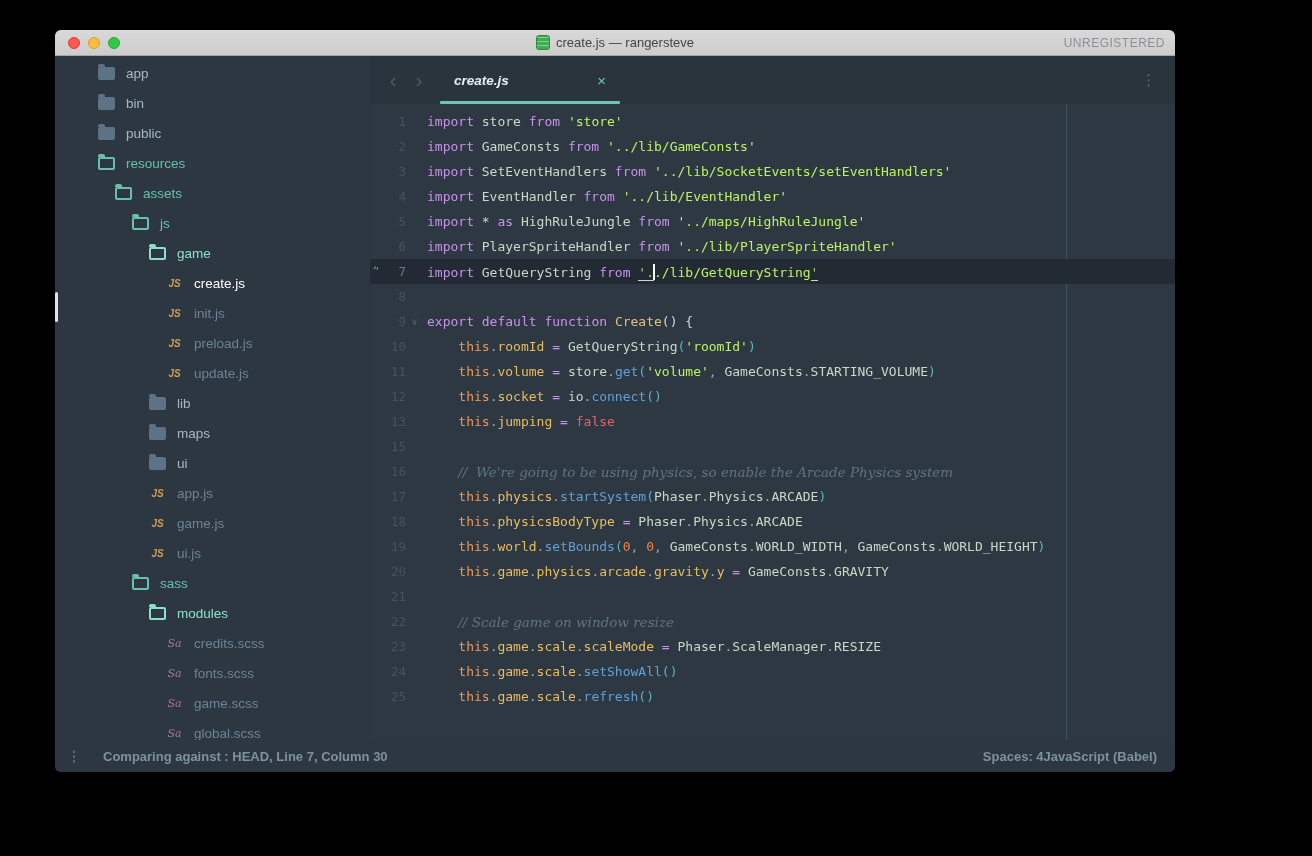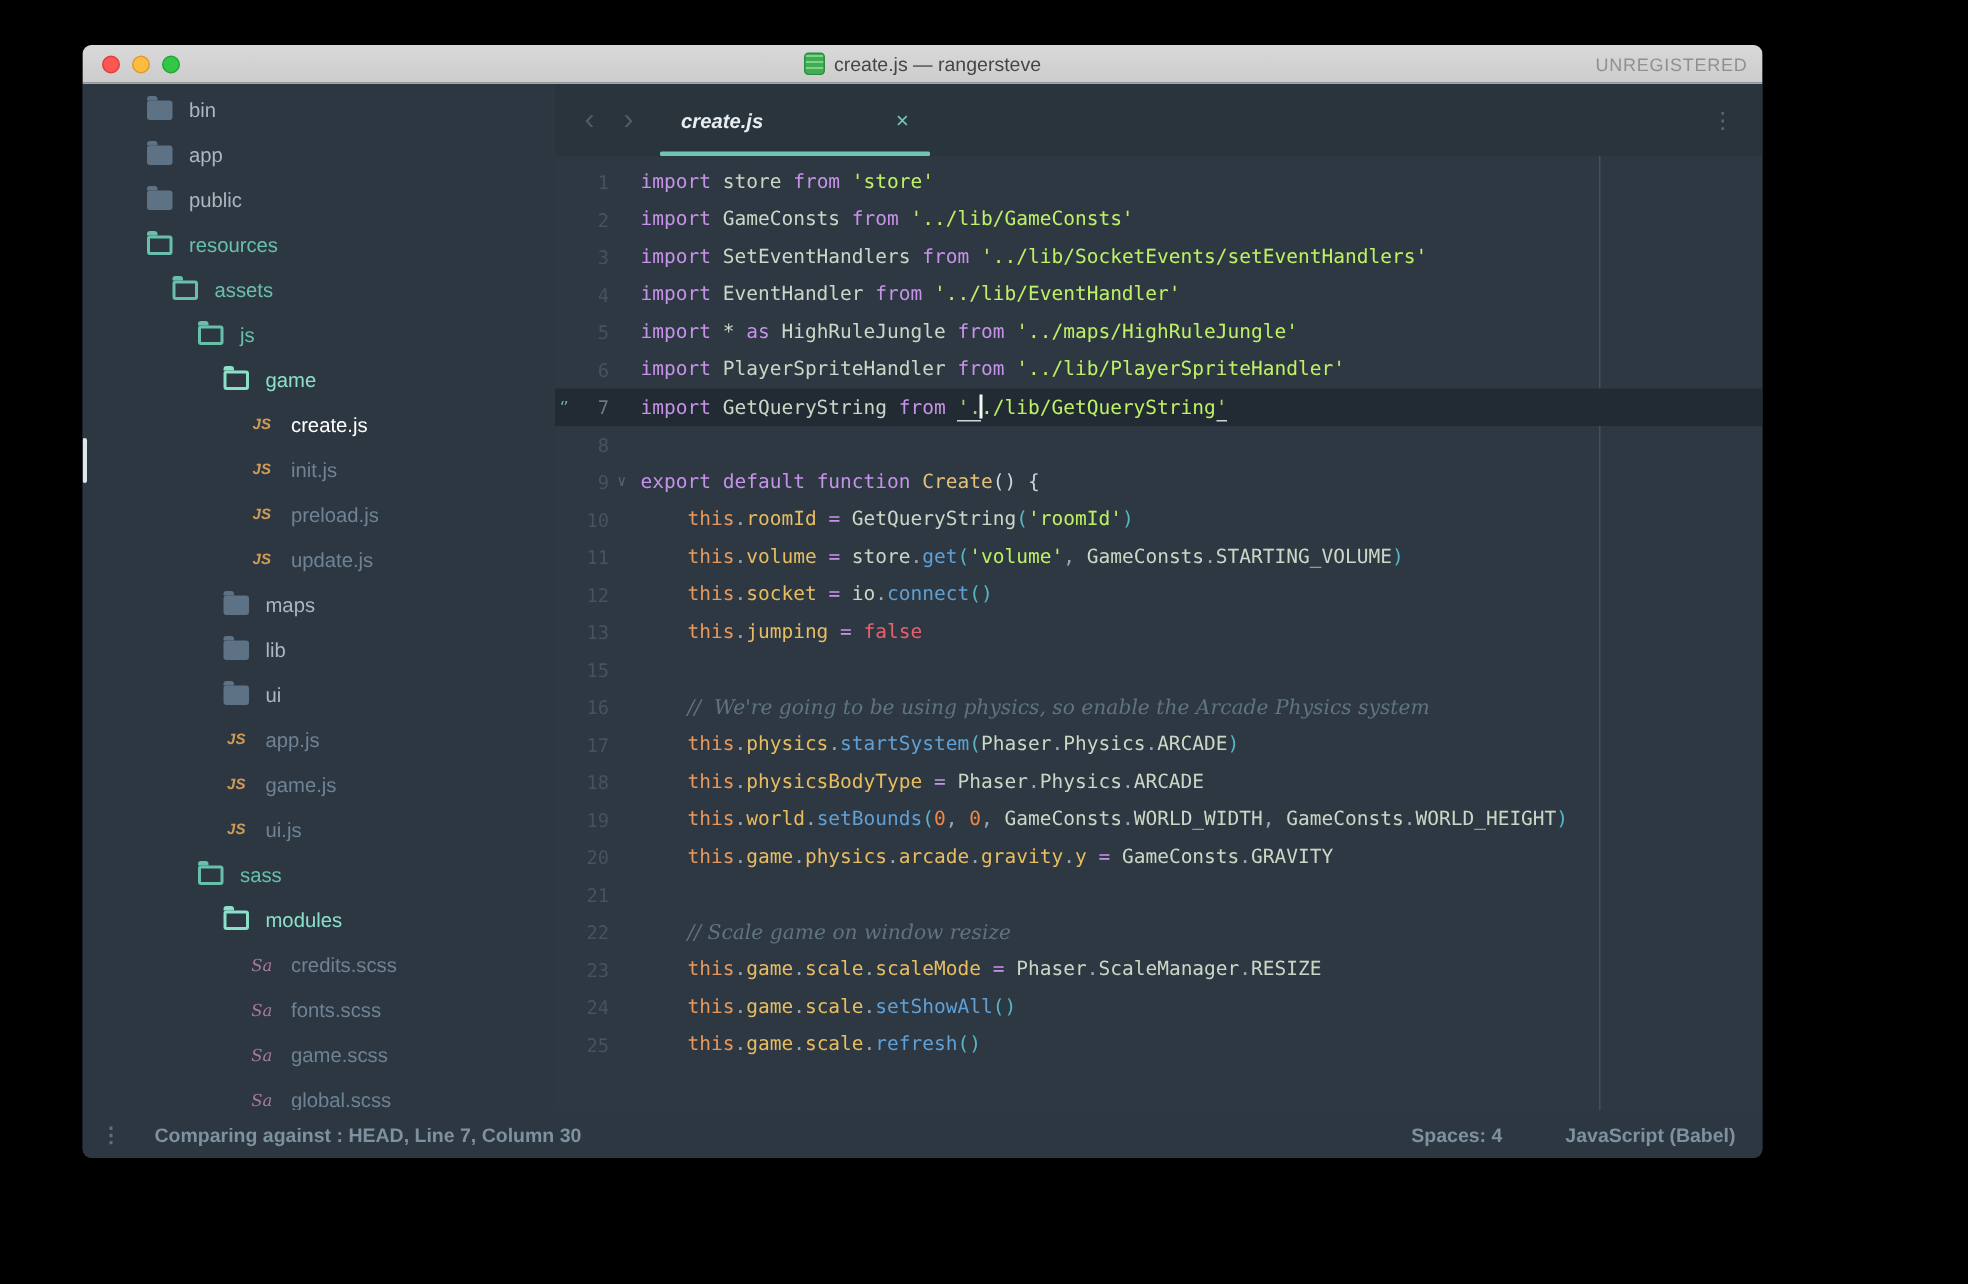--- a/index.html
+++ b/index.html
@@ -103,21 +103,21 @@
   .tok-fn { color:#e5c07b; }
   .tok-c  { color:#5f7380; font-style:italic; font-family:"DejaVu Serif", serif; font-size:13.5px; }
   .caret  { display:inline-block; width:2px; height:16px; background:#f6f8f4;
             vertical-align:-3px; margin:0 -1px; }
 
   
   .status-bar { height:32px; flex:none; background:#2d3741; display:flex; align-items:center;
                 padding:0 18px 0 12px; font-size:13px; font-weight:bold; color:#7d919f; }
   .status-menu { color:#5f6e7a; font-size:14px; margin-right:22px; }
   .status-left { flex:1; }
-  .status-spaces { margin-right:42px; }
+  .status-spaces { }
 </style>
 </head>
 <body>
 
 <div class="app-window">
 
   <div class="title-bar">
     <div class="traffic">
       <span class="light red"></span>
       <span class="light yellow"></span>
@@ -128,28 +128,28 @@
     </div>
     <div class="unregistered">UNREGISTERED</div>
   </div>
 
   <div class="main">
 
     <div class="sidebar">
       <div>
           <div class="tree-row t-folder-closed" style="padding-left: 43px;">
             <span class="tree-icon"></span>
+            <span class="tree-label">app</span>
+          </div>
+          <div class="tree-row t-folder-closed" style="padding-left: 43px;">
+            <span class="tree-icon"></span>
             <span class="tree-label">bin</span>
           </div>
           <div class="tree-row t-folder-closed" style="padding-left: 43px;">
             <span class="tree-icon"></span>
-            <span class="tree-label">app</span>
-          </div>
-          <div class="tree-row t-folder-closed" style="padding-left: 43px;">
-            <span class="tree-icon"></span>
             <span class="tree-label">public</span>
           </div>
           <div class="tree-row t-folder-open" style="padding-left: 43px;">
             <span class="tree-icon"></span>
             <span class="tree-label">resources</span>
           </div>
           <div class="tree-row t-folder-open" style="padding-left: 60px;">
             <span class="tree-icon"></span>
             <span class="tree-label">assets</span>
           </div>
@@ -172,25 +172,25 @@
           <div class="tree-row t-file-js" style="padding-left: 111px;">
             <span class="tree-icon">JS</span>
             <span class="tree-label">preload.js</span>
           </div>
           <div class="tree-row t-file-js" style="padding-left: 111px;">
             <span class="tree-icon">JS</span>
             <span class="tree-label">update.js</span>
           </div>
           <div class="tree-row t-folder-closed" style="padding-left: 94px;">
             <span class="tree-icon"></span>
+            <span class="tree-label">lib</span>
+          </div>
+          <div class="tree-row t-folder-closed" style="padding-left: 94px;">
+            <span class="tree-icon"></span>
             <span class="tree-label">maps</span>
-          </div>
-          <div class="tree-row t-folder-closed" style="padding-left: 94px;">
-            <span class="tree-icon"></span>
-            <span class="tree-label">lib</span>
           </div>
           <div class="tree-row t-folder-closed" style="padding-left: 94px;">
             <span class="tree-icon"></span>
             <span class="tree-label">ui</span>
           </div>
           <div class="tree-row t-file-js" style="padding-left: 94px;">
             <span class="tree-icon">JS</span>
             <span class="tree-label">app.js</span>
           </div>
           <div class="tree-row t-file-js" style="padding-left: 94px;">

